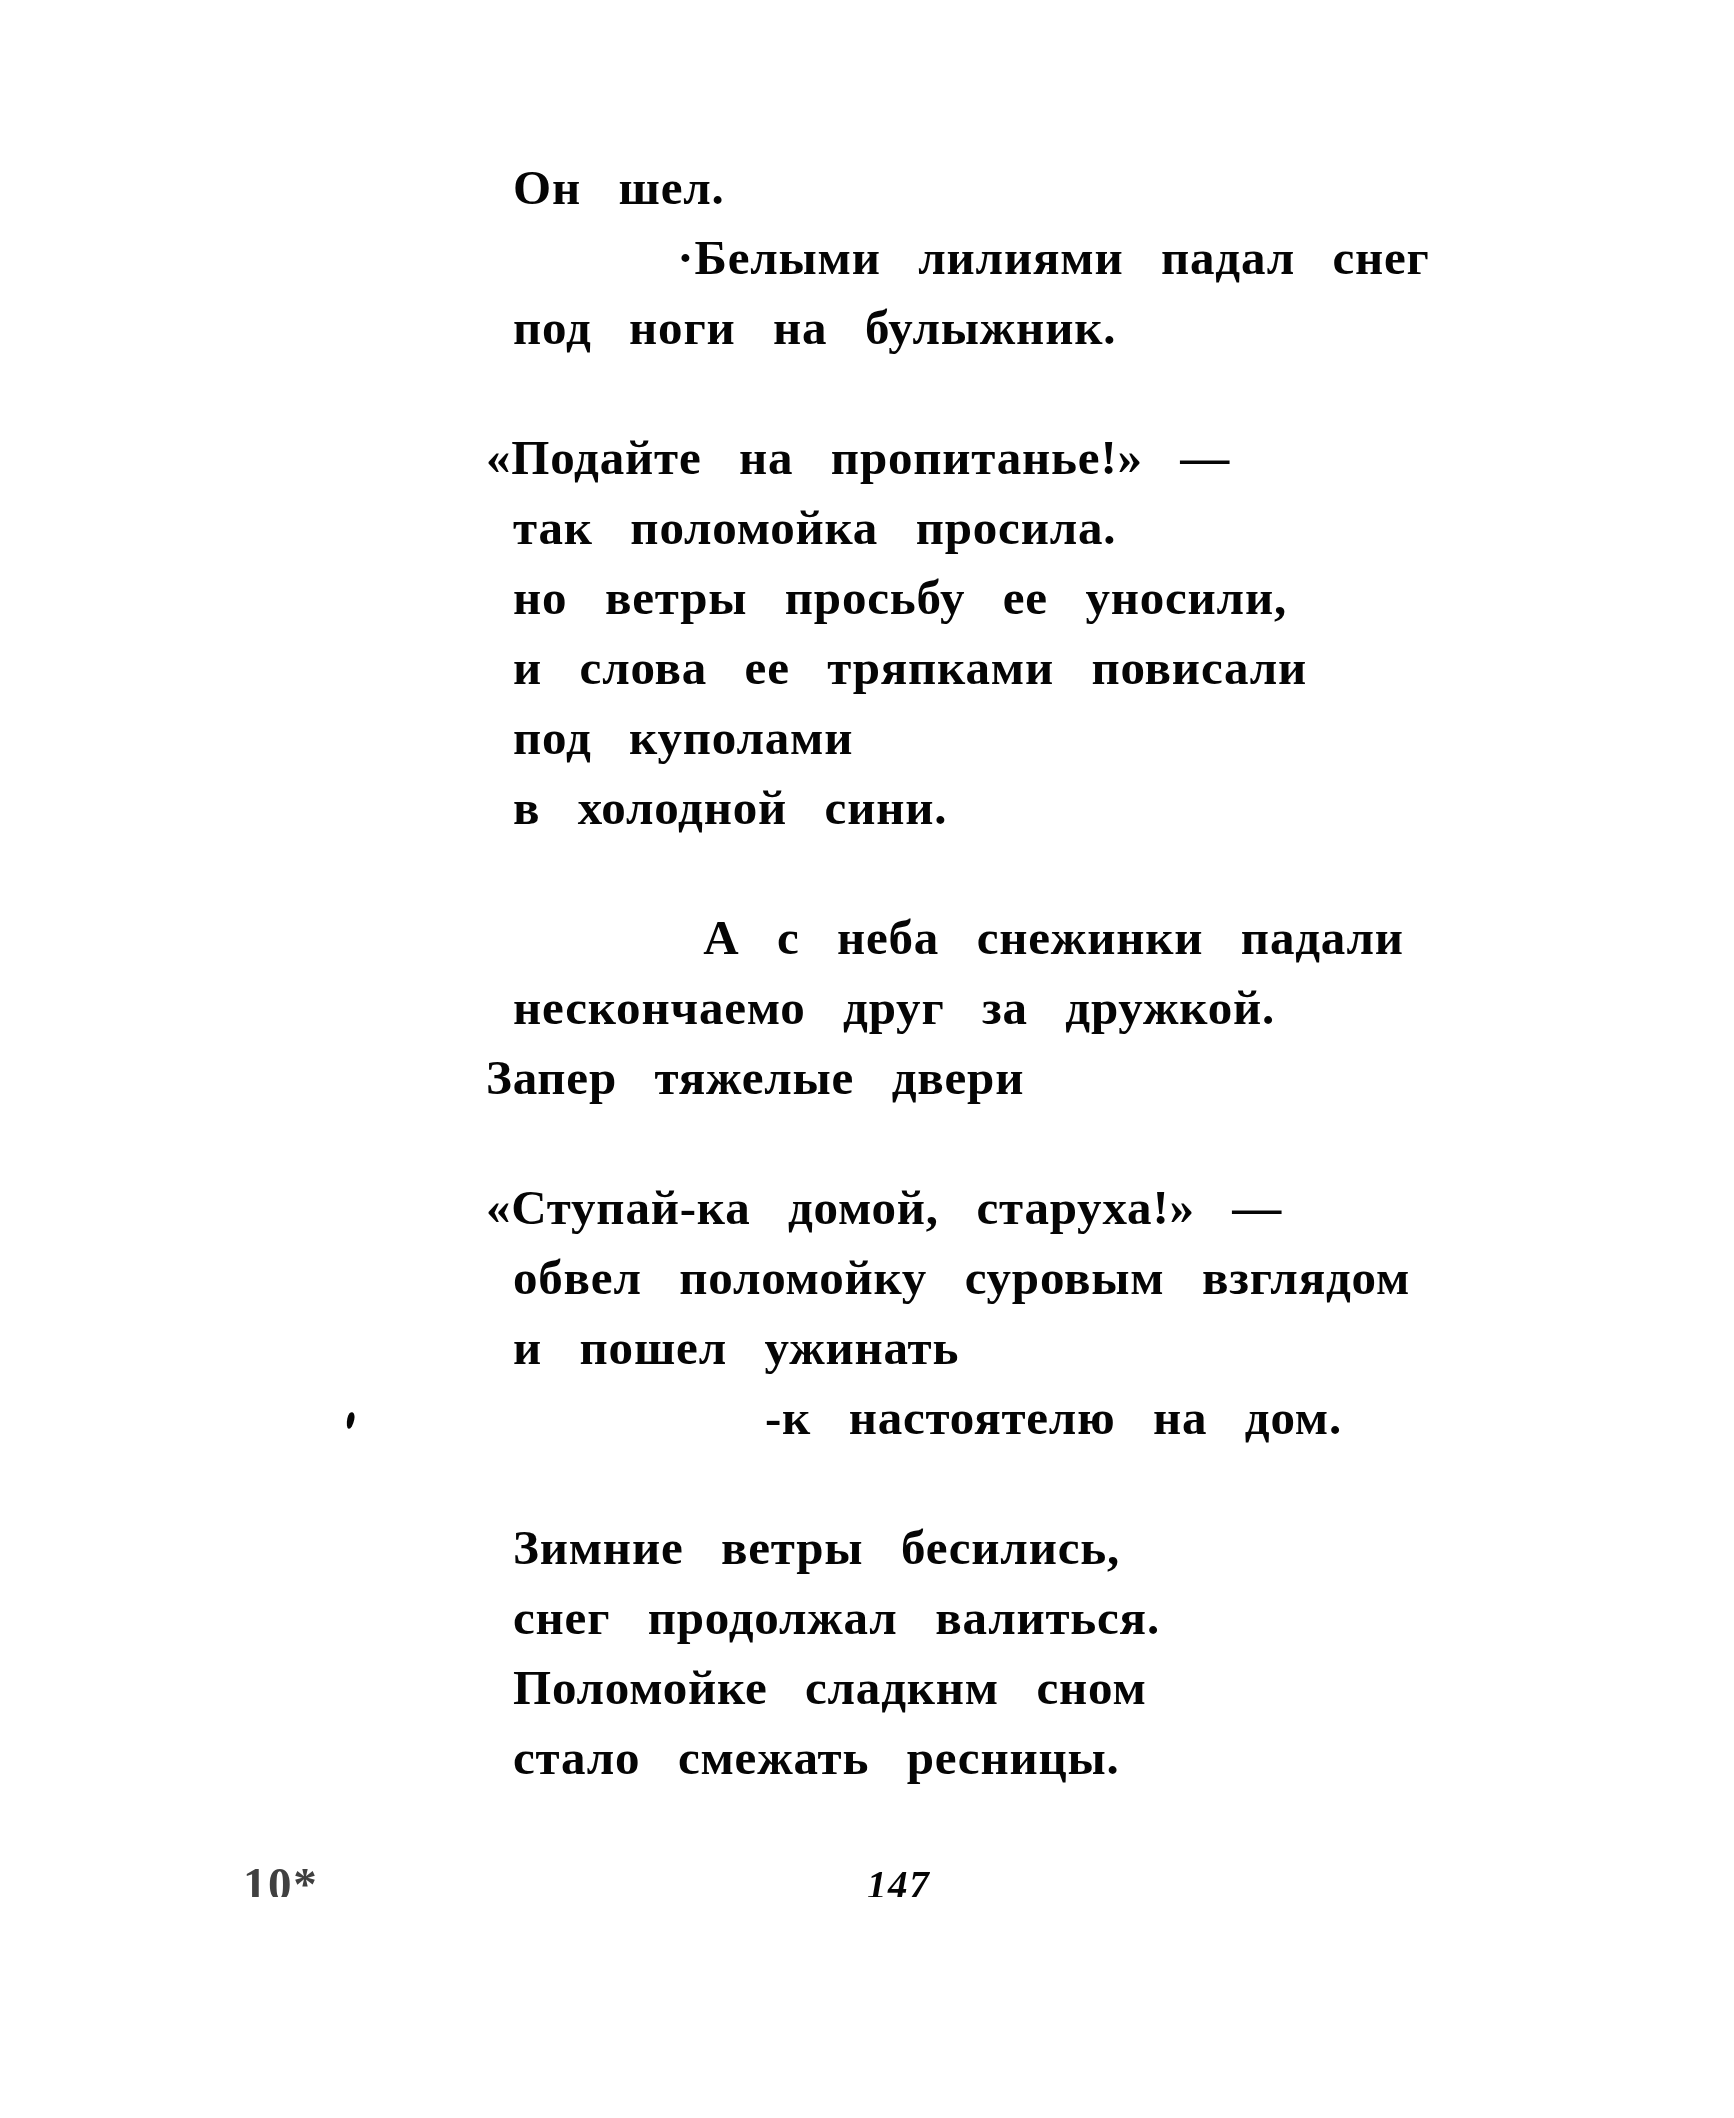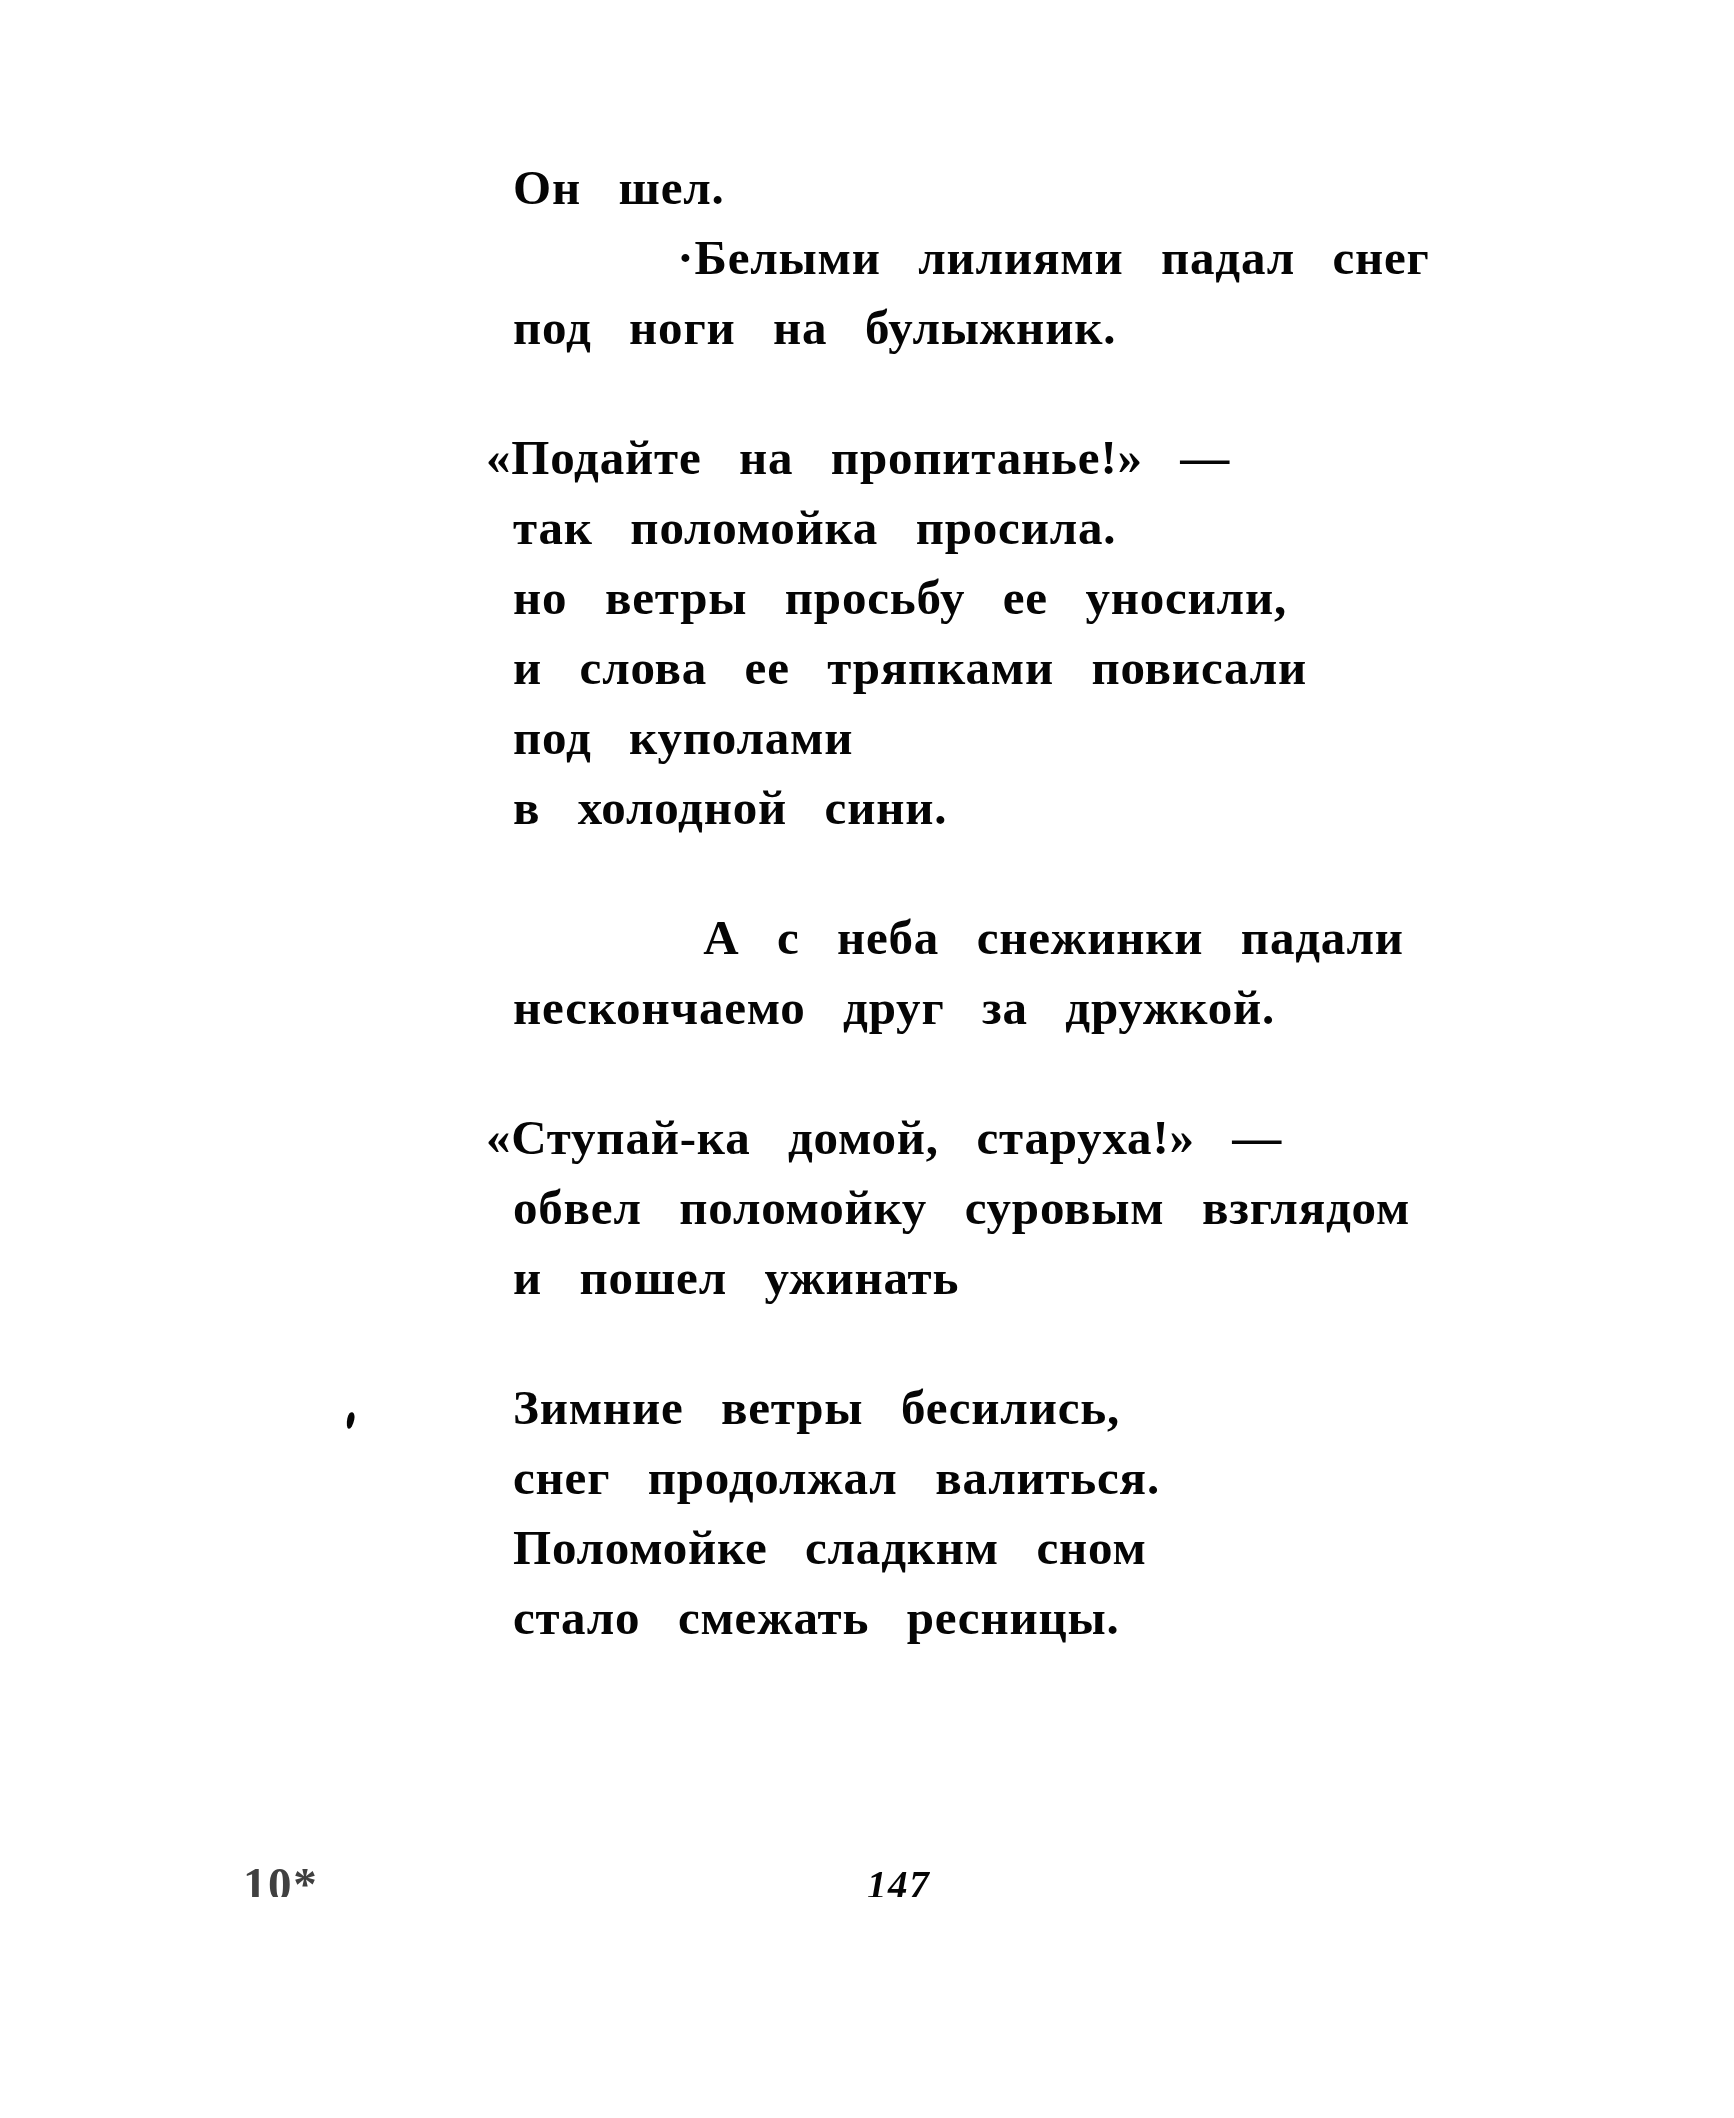--- a/index.html
+++ b/index.html
@@ -88,26 +88,28 @@
       <span class="poem-line">так поломойка просила.</span>
       <span class="poem-line">но ветры просьбу ее уносили,</span>
       <span class="poem-line">и слова ее тряпками повисали</span>
       <span class="poem-line">под куполами</span>
       <span class="poem-line">в холодной сини.</span>
     </div>
 
     <div class="stanza">
       <span class="poem-line hang-sm">А с неба снежинки падали</span>
       <span class="poem-line">нескончаемо друг за дружкой.</span>
+      <span class="poem-line hang">Запер тяжелые двери</span>
     </div>
 
     <div class="stanza">
       <span class="poem-line hang">«Ступай-ка домой, старуха!» —</span>
       <span class="poem-line">обвел поломойку суровым взглядом</span>
       <span class="poem-line">и пошел ужинать</span>
+      <span class="poem-line hang-sm">-к настоятелю на дом.</span>
     </div>
 
     <div class="stanza">
       <span class="poem-line">Зимние ветры бесились,</span>
       <span class="poem-line">снег продолжал валиться.</span>
       <span class="poem-line">Поломойке сладкнм сном</span>
       <span class="poem-line">стало смежать ресницы.</span>
     </div>
 
   </div>

